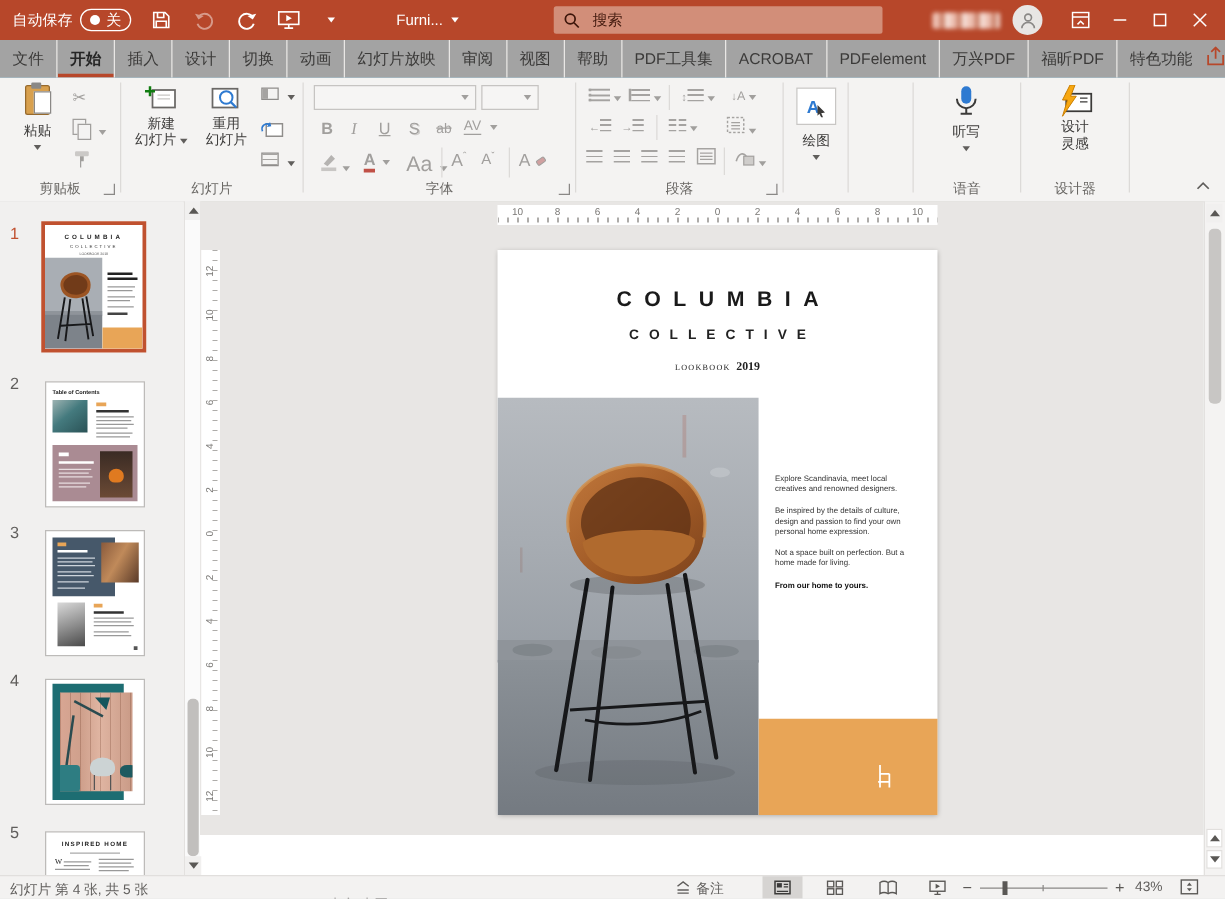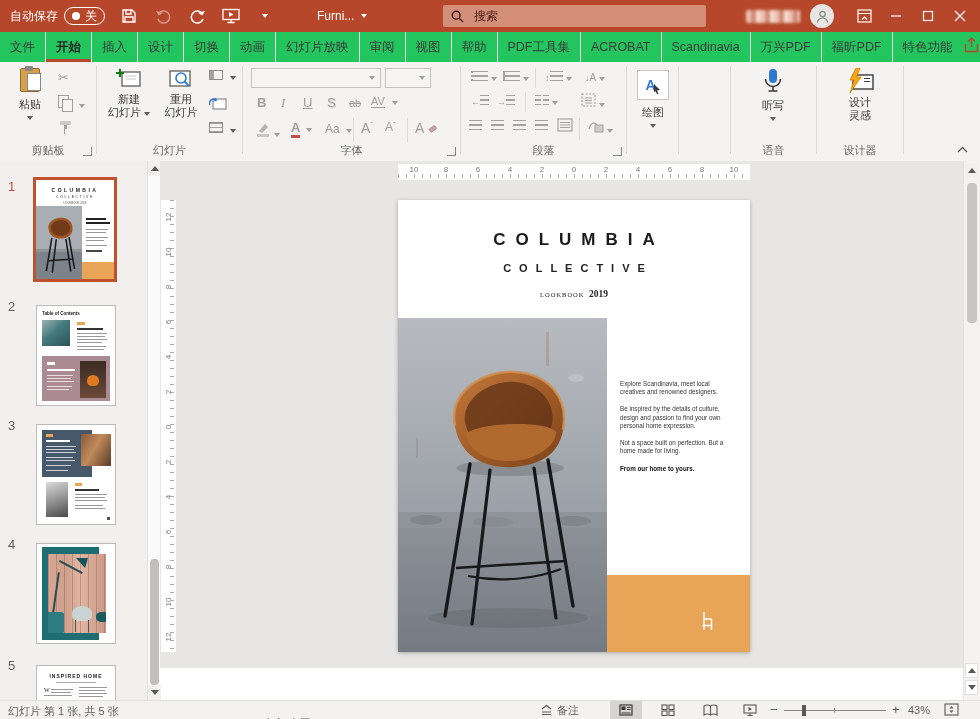--- a/index.html
+++ b/index.html
@@ -17,21 +17,21 @@
   .chev.w{border-top-color:#fff;}
   .searchbox{position:absolute;left:443px;top:5px;width:247px;height:22px;background:#d28e79;border-radius:2px;
              display:flex;align-items:center;padding:0 8px;gap:8px;}
   .searchbox input{background:transparent;border:none;outline:none;font-size:12px;color:#3d150a;width:180px;font-family:inherit;}
   .searchbox input::placeholder{color:#3d150a;opacity:.95;}
   .winbtn{width:32px;height:32px;display:flex;align-items:center;justify-content:center;color:#fff;font-size:14px;}
   .redacted{width:54px;height:13px;border-radius:2px;margin-right:10px;
             background:repeating-linear-gradient(90deg,#eec2b4 0 5px,#cf8a74 5px 10px,#f5ded6 10px 14px);filter:blur(1.5px);}
   .avatar{width:24px;height:24px;border-radius:50%;background:#e8e6e4;display:flex;align-items:center;justify-content:center;margin-right:14px;}
   
-  .tabbar{position:absolute;left:0;top:32px;width:980px;height:30px;background:#22c55e;display:flex;align-items:stretch;
+  .tabbar{position:absolute;left:0;top:32px;width:980px;height:30px;background:#a3a3a3;display:flex;align-items:stretch;
           border-bottom:2px solid #0c4a6e;}
   .tab{display:flex;align-items:center;padding:0 10px;font-size:12.5px;color:#3b3a39;border-right:1px solid #e9e7e5;white-space:nowrap;}
   .tab.active{font-weight:bold;color:#262626;box-shadow:inset 0 -3px 0 #B7472A;}
   
   .ribbon{position:absolute;left:0;top:62px;width:980px;height:99px;background:#f4f3f2;border-bottom:1px solid #d8d6d4;font-size:11px;color:#3b3a39;}
   .sep{position:absolute;top:4px;height:88px;width:1px;background:#dcdad8;}
   .glabel{position:absolute;bottom:3px;width:100%;text-align:center;font-size:11px;color:#696764;}
   .launch{position:absolute;right:4px;bottom:5px;width:8px;height:8px;border-right:1.5px solid #8a8886;border-bottom:1.5px solid #8a8886;}
   .ln{width:13px;height:10px;background:repeating-linear-gradient(to bottom,#a5a3a1 0 1.4px,transparent 1.4px 4.4px);display:inline-block;}
   .gray{color:#a19f9d;}
@@ -156,21 +156,21 @@
     <span class="tab">插入</span>
     <span class="tab">设计</span>
     <span class="tab">切换</span>
     <span class="tab">动画</span>
     <span class="tab">幻灯片放映</span>
     <span class="tab">审阅</span>
     <span class="tab">视图</span>
     <span class="tab">帮助</span>
     <span class="tab">PDF工具集</span>
     <span class="tab">ACROBAT</span>
-    <span class="tab">Scandinavia</span>
+    <span class="tab">PDFelement</span>
     <span class="tab">万兴PDF</span>
     <span class="tab">福昕PDF</span>
     <span class="tab" style="border-right:none">特色功能</span>
     <span style="margin-left:auto;display:flex;align-items:center;gap:22px;padding-right:16px">
       <span>
         <svg width="17" height="16" viewBox="0 0 17 16">
           <path d="M2.5,7 V14.5 H14.5 V7" fill="none" stroke="#B7472A" stroke-width="1.4"></path>
           <path d="M8.5,10 V1.5 M5,4.5 L8.5,1 L12,4.5" fill="none" stroke="#B7472A" stroke-width="1.4"></path>
         </svg>
       </span>
@@ -271,21 +271,21 @@
           <path d="M4,9 L10,2 L13,5 L7,11 Z" fill="#b5b3b1"></path>
           <rect x="2" y="12" width="12" height="3" fill="#c8c6c4"></rect>
         </svg>
         <span class="chev" style="border-top-color:#a19f9d"></span>
       </span>
       <span class="abs" style="left:48px;top:58px">
         <span class="gray" style="font-size:13px;font-weight:bold;display:inline-block;border-bottom:3px solid #c05046">A</span>
         <span class="chev" style="margin-left:3px;border-top-color:#a19f9d"></span>
       </span>
       <span class="abs" style="left:82px;top:60px">
-        <span class="gray" style="font-size:12px">Aa</span>
+        <span class="gray" style="font-size:17px">Aa</span>
         <span class="chev" style="margin-left:3px;border-top-color:#a19f9d"></span>
       </span>
       <div class="abs" style="left:110px;top:56px;width:1px;height:24px;background:#dcdad8"></div>
       <span class="abs" style="left:118px;top:58px">
         <span class="gray" style="font-size:14px">A</span><span class="gray" style="font-size:8px;vertical-align:top">ˆ</span>
       </span>
       <span class="abs" style="left:142px;top:58px">
         <span class="gray" style="font-size:12px">A</span><span class="gray" style="font-size:8px;vertical-align:top">ˇ</span>
       </span>
       <div class="abs" style="left:164px;top:56px;width:1px;height:24px;background:#dcdad8"></div>
@@ -613,21 +613,21 @@
     <div class="arrbtn" style="top:502px;left:1px;background:#fff;border:1px solid #e1dfdd;box-sizing:border-box">
         <span class="tri-up"></span>
       </div>
     <div class="arrbtn" style="top:519px;left:1px;background:#fff;border:1px solid #e1dfdd;box-sizing:border-box">
         <span class="tri-dn"></span>
       </div>
   </div>
 
 
   <div class="statusbar">
-    <span class="abs" style="left:8px;top:3px">幻灯片 第 1 张, 共 5 张</span>
+    <span class="abs" style="left:8px;top:3px">幻灯片 第 4 张, 共 5 张</span>
     <span class="abs" style="left:263px;top:15px">中文(中国)</span>
 
     <span class="abs" style="left:540px;top:0;height:18px;display:flex;align-items:center;gap:4px">
       <svg width="13" height="12" viewBox="0 0 13 12">
         <path d="M2,5 L6.5,1.5 L11,5" fill="none" stroke="#605e5c" stroke-width="1.2"></path>
         <path d="M2,8 H11 M2,10.5 H11" stroke="#605e5c" stroke-width="1.1"></path>
       </svg>
       <span>备注</span>
     </span>
 

